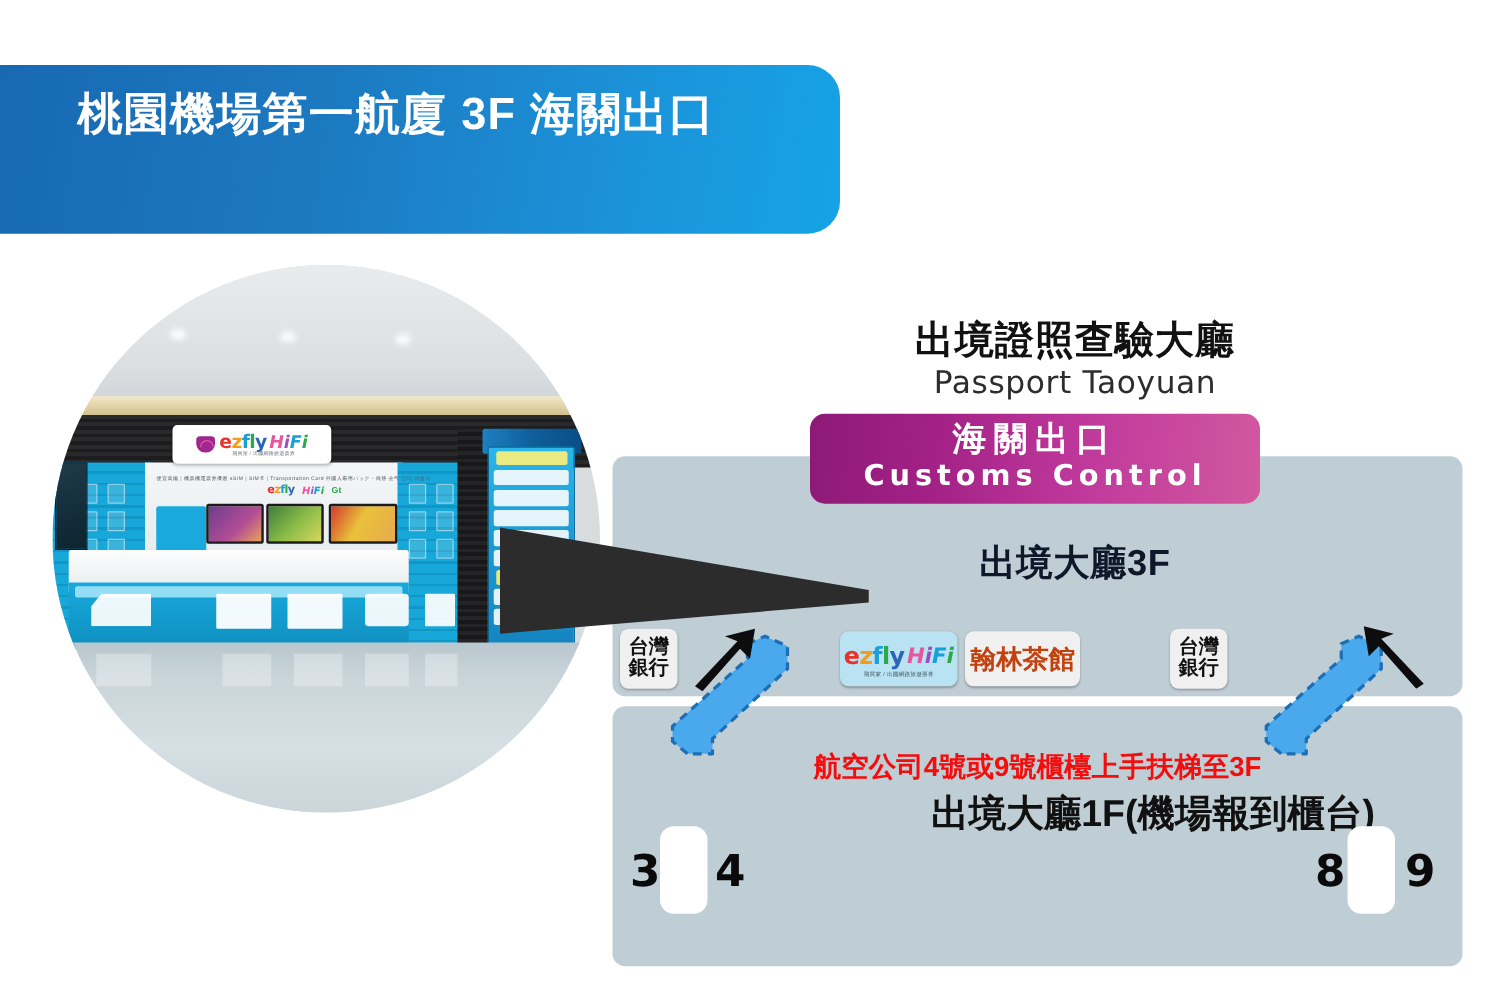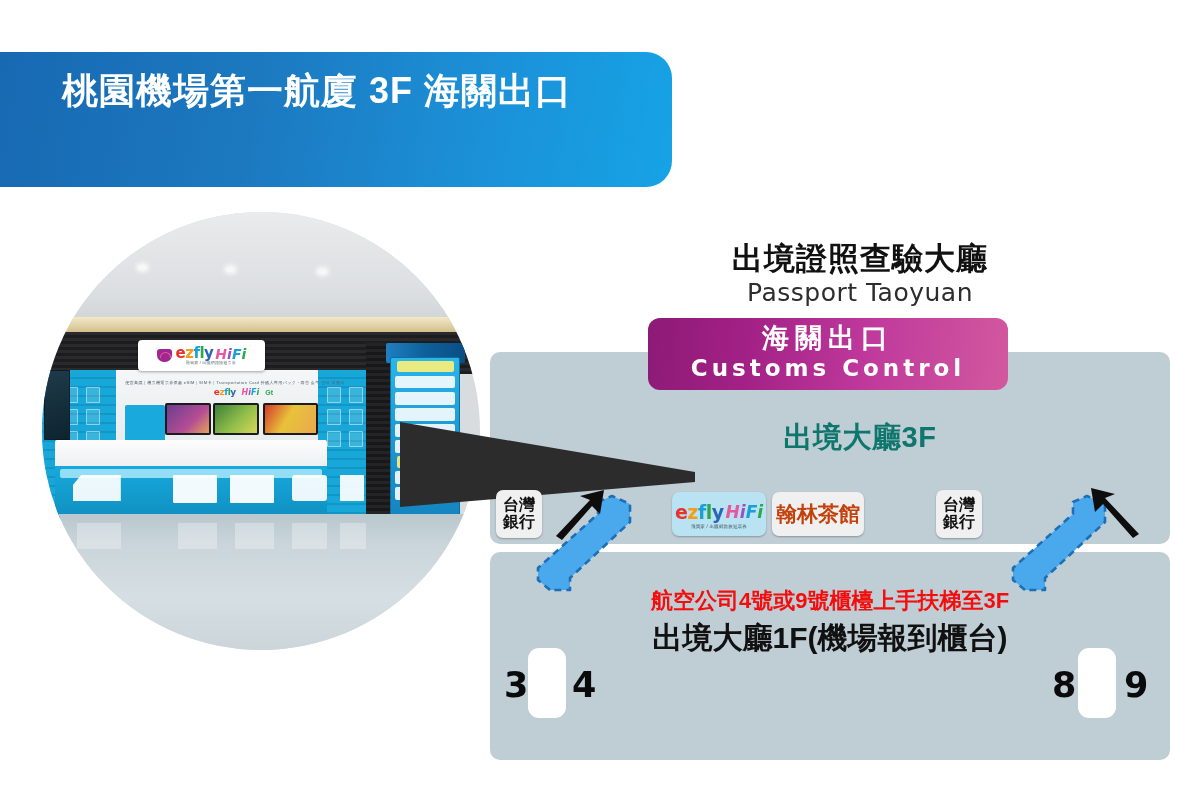--- a/index.html
+++ b/index.html
@@ -117,21 +117,21 @@
   .ph-reflect { position:absolute; background:rgba(255,255,255,.30); }
 
   
   .pointer-wedge {
     position: absolute; left: 400px; top: 412px;
     width: 300px; height: 100px;
     z-index: 4; pointer-events:none;
   }
 
   
-  .map { position:absolute; left:0; top:0; width:1200px; height:784px; }
+  .map { position:absolute; left:0; top:13px; width:1200px; height:784px; }
 
   .panel-3f {
     position:absolute; left:490px; top:352px; width:680px; height:192px;
     background:#bfcdd4; border-radius:10px;
   }
   .panel-1f {
     position:absolute; left:490px; top:552px; width:680px; height:208px;
     background:#bfcdd4; border-radius:10px;
   }
 
@@ -154,21 +154,21 @@
     text-align:center; color:#fff; font-size:27px; font-weight:bold; letter-spacing:6px;
     line-height:1.25;
   }
   .customs-en {
     text-align:center; color:#fff; font-size:23px; font-weight:bold; letter-spacing:4px;
     line-height:1.1; font-family:"DejaVu Sans",sans-serif;
   }
 
   .floor-3f-label {
     position:absolute; left:700px; top:418px; width:320px; text-align:center;
-    font-size:29px; font-weight:bold; color:#0f766e; letter-spacing:.5px; z-index:3;
+    font-size:29px; font-weight:bold; color:#0f172a; letter-spacing:.5px; z-index:3;
   }
 
   .tag {
     position:absolute; background:#f0f0f0; border-radius:7px;
     box-shadow:0 1px 2px rgba(0,0,0,.28);
     display:flex; align-items:center; justify-content:center; z-index:5;
   }
   .tag-bank { width:46px; height:48px; padding:3px 5px; }
   .bank-grid {
     display:grid; grid-template-columns:1fr 1fr; grid-template-rows:1fr 1fr;
@@ -186,21 +186,21 @@
 
   .escalator { position:absolute; z-index:4; }
 
   .arrow-svg { position:absolute; z-index:5; }
 
   .note-red {
     position:absolute; left:560px; top:586px; width:540px; text-align:center;
     color:#f40d0d; font-size:22px; font-weight:bold; letter-spacing:0px; z-index:3;
   }
   .floor-1f-label {
-    position:absolute; left:560px; top:618px; width:540px; text-align:center;
+    position:absolute; left:560px; top:618px; width:540px; text-align:right;
     font-size:30px; font-weight:bold; color:#111; z-index:3;
   }
   .counter-box {
     position:absolute; background:#ffffff; border-radius:11px; z-index:3;
   }
   .counter-num {
     position:absolute; font-size:35px; font-weight:bold; color:#0a0a0a; z-index:3;
     font-family:"DejaVu Sans",sans-serif;
   }
 </style>

